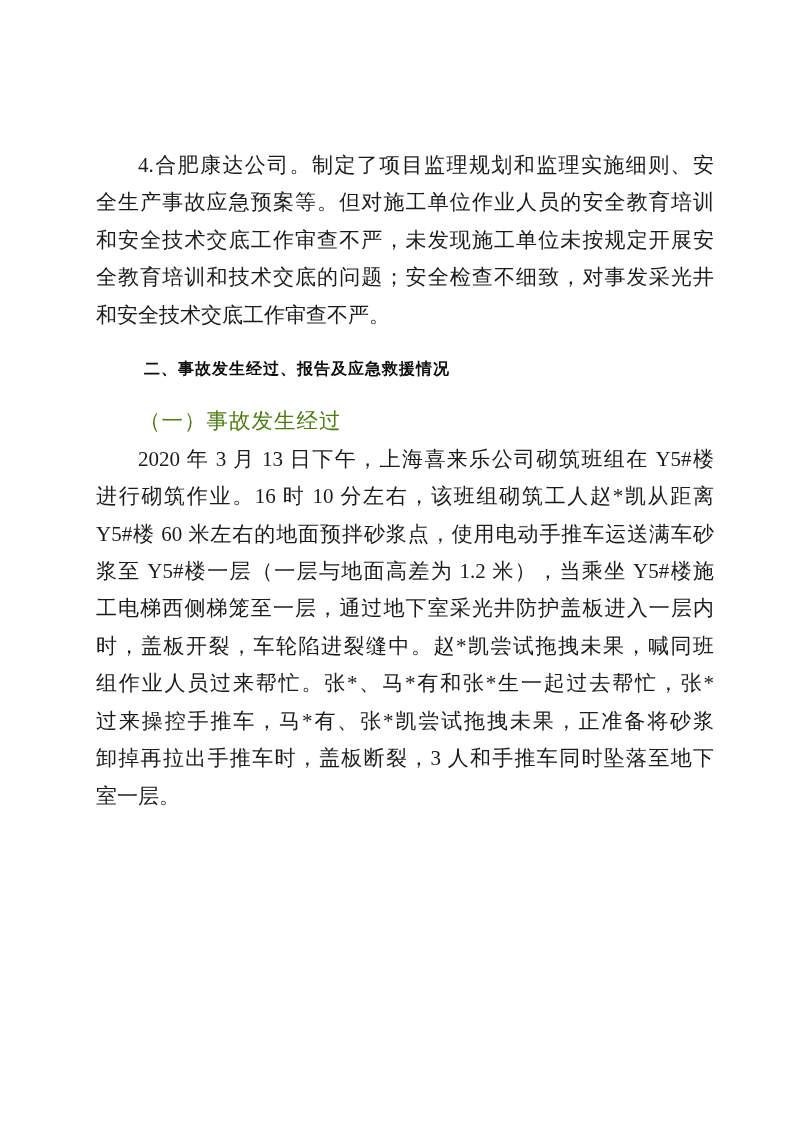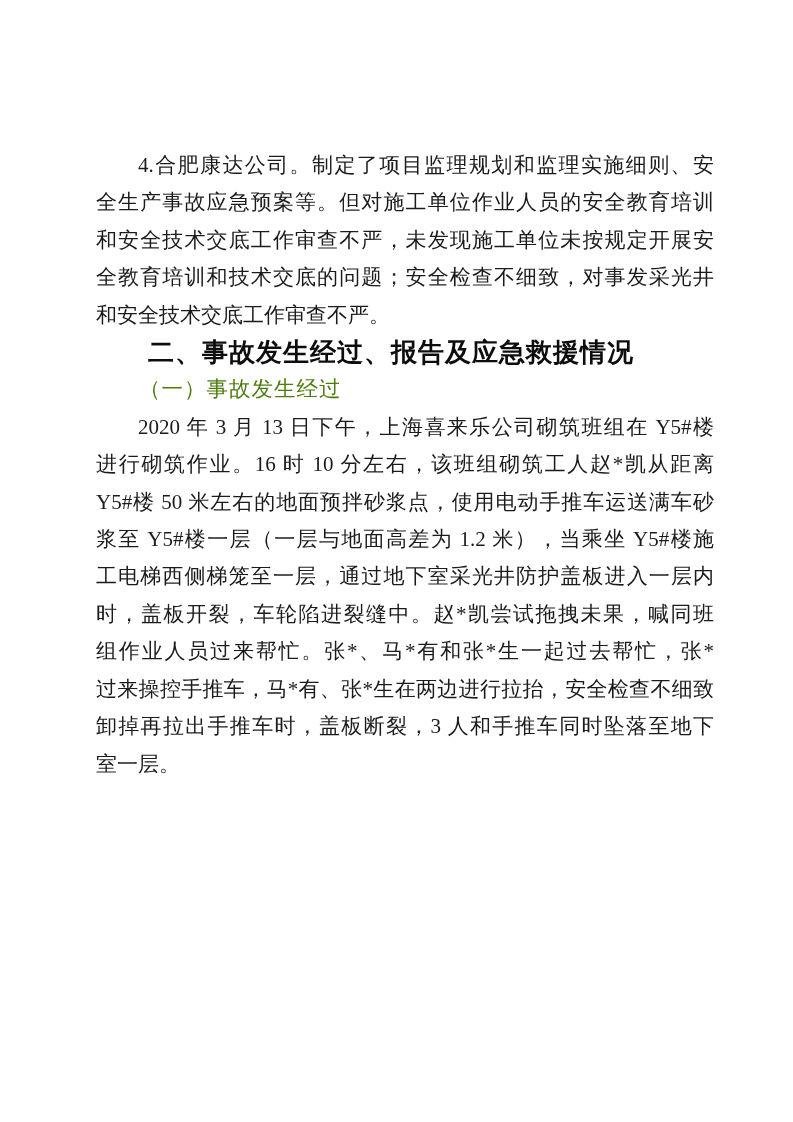--- a/index.html
+++ b/index.html
@@ -29,24 +29,24 @@
     text-align-last: justify;
     color: #1b1b1b;
   }
   .line.first {
     text-indent: 2em;
   }
   .line.last {
     text-align-last: left;
   }
   .section-heading {
-    margin: 0;
+    margin: 16px;
     font-family: "Liberation Sans", sans-serif;
     font-weight: bold;
-    font-size: 26px;
+    font-size: 16px;
     line-height: 37.4px;
     text-indent: 2em;
     letter-spacing: 1px;
     color: #0d0d0d;
   }
   .subsection-heading {
     font-size: 21.5px;
     line-height: 37.4px;
     text-indent: 2em;
     letter-spacing: 1px;
@@ -77,26 +77,26 @@
         <div class="line last">和安全技术交底工作审查不严。</div>
       </div>
 
     <h2 class="section-heading">二、事故发生经过、报告及应急救援情况</h2>
 
     <div class="subsection-heading">（一）事故发生经过</div>
 
     <div class="paragraph">
         <div class="line first">2020 年 3 月 13 日下午，上海喜来乐公司砌筑班组在 Y5#楼</div>
         <div class="line">进行砌筑作业。16 时 10 分左右，该班组砌筑工人赵*凯从距离</div>
-        <div class="line">Y5#楼 50 米左右的地面预拌砂浆点，使用电动手推车运送满车砂</div>
+        <div class="line">Y5#楼 60 米左右的地面预拌砂浆点，使用电动手推车运送满车砂</div>
         <div class="line">浆至 Y5#楼一层（一层与地面高差为 1.2 米），当乘坐 Y5#楼施</div>
         <div class="line">工电梯西侧梯笼至一层，通过地下室采光井防护盖板进入一层内</div>
         <div class="line">时，盖板开裂，车轮陷进裂缝中。赵*凯尝试拖拽未果，喊同班</div>
         <div class="line">组作业人员过来帮忙。张*、马*有和张*生一起过去帮忙，张*</div>
-        <div class="line">过来操控手推车，马*有、张*生在两边进行拉抬，安全检查不细致</div>
+        <div class="line">过来操控手推车，马*有、张*凯尝试拖拽未果，正准备将砂浆</div>
         <div class="line">卸掉再拉出手推车时，盖板断裂，3 人和手推车同时坠落至地下</div>
         <div class="line last">室一层。</div>
       </div>
 
   </div>
 
   <div class="footer">
     <span>- 6 -</span>
   </div>
 </div>

